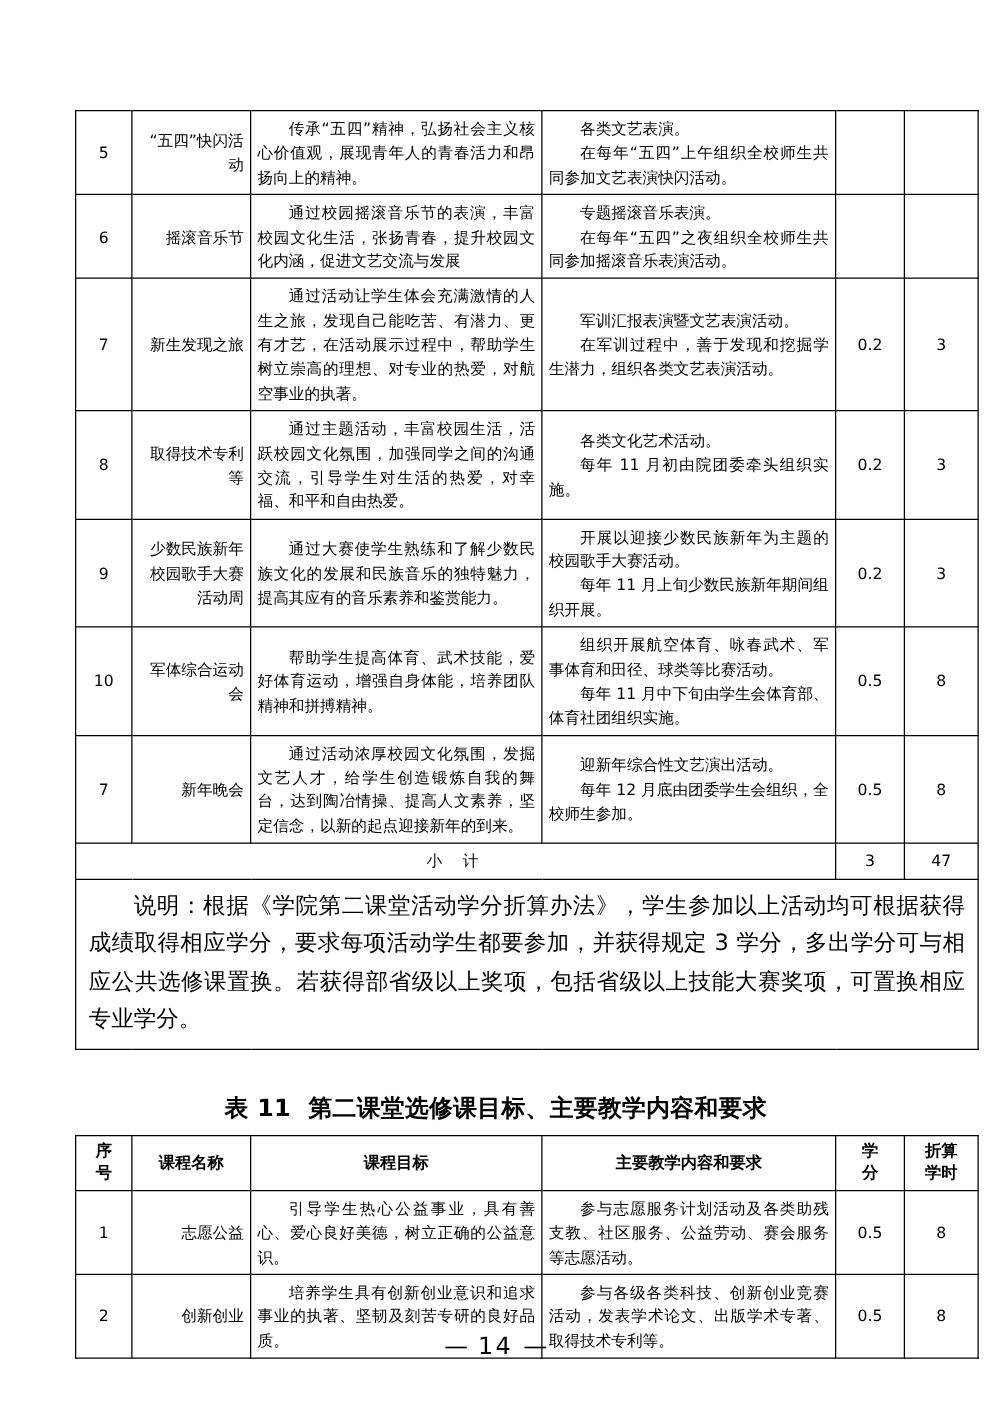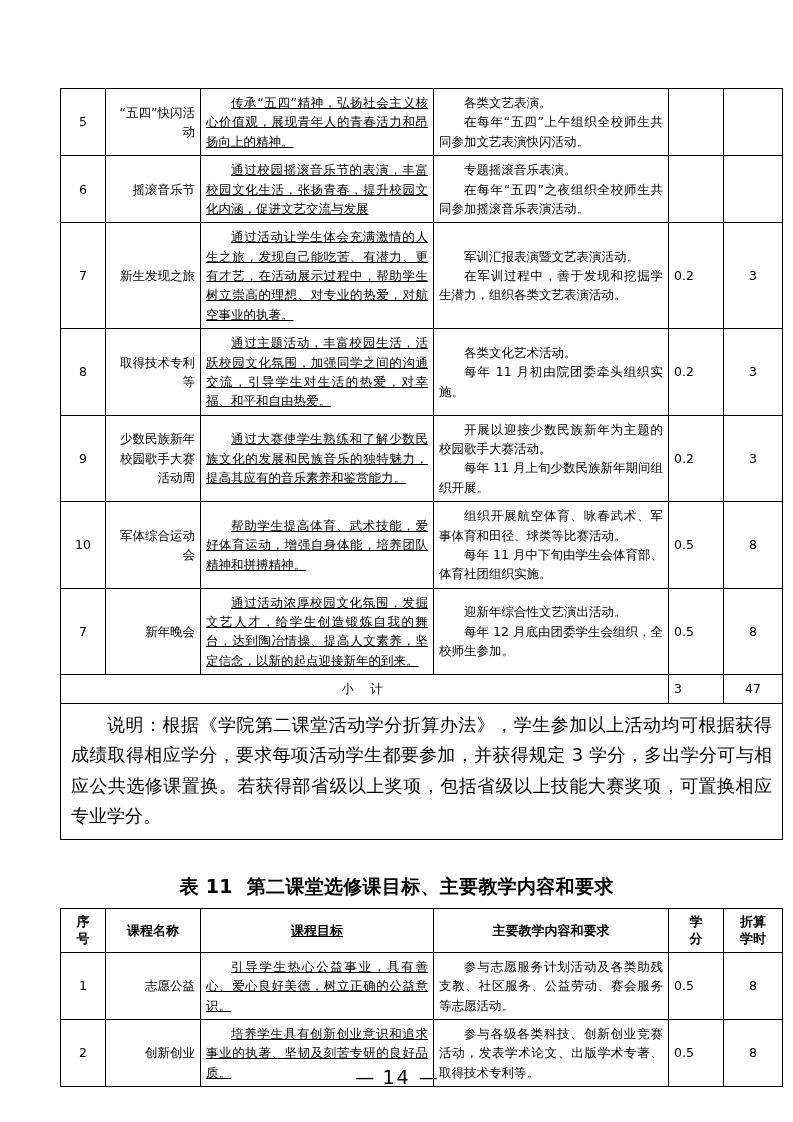--- a/index.html
+++ b/index.html
@@ -30,23 +30,23 @@
   table td, table th {
     border: 1px solid #000;
     vertical-align: middle;
     font-size: 12.5px;
     line-height: 1.55;
     padding: 4px 5px;
   }
 
   .c-idx { width: 34px; text-align: center; }
   .c-name { width: 84px; text-align: right; }
-  .c-goal { width: 222px; text-align: left; text-decoration: underline; }
+  .c-goal { width: 222px; text-align: left; }
   .c-content { width: 224px; text-align: left; }
-  .c-credit { width: 44px; text-align: left; }
+  .c-credit { width: 44px; text-align: center; }
   .c-hours { width: 48px; text-align: center; }
 
   .indent2 { text-indent: 2em; }
   .justify {
     text-align: justify;
     text-justify: inter-ideograph;
   }
 
   .subtotal-label {
     text-align: center;

